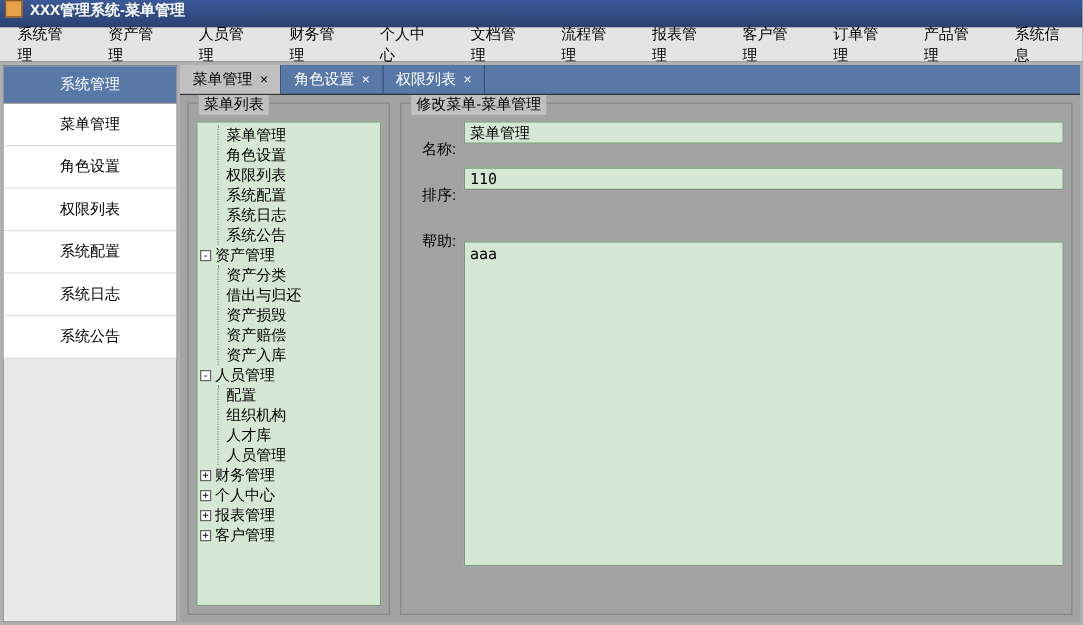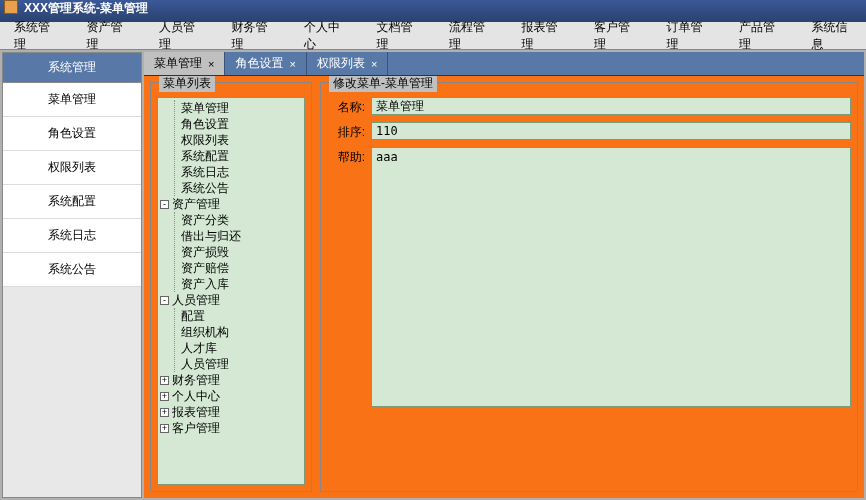--- a/index.html
+++ b/index.html
@@ -16,36 +16,36 @@
 .sidebar { width: 140px; background: #e8e8e8; border: 1px solid #888; display: flex; flex-direction: column; }
 .sidebar-header { background: #5878a8; color: #fff; text-align: center; padding: 6px 0; border-bottom: 1px solid #888; }
 .sidebar-item { background: #fff; border-bottom: 1px solid #ddd; text-align: center; padding: 8px 0; cursor: pointer; }
 
 .main { flex: 1; display: flex; flex-direction: column; background: #c0c0c0; }
 .tabs { background: #5878a8; height: 24px; display: flex; align-items: stretch; border-bottom: 1px solid #333; }
 .tab { display: flex; align-items: center; padding: 0 10px; color: #fff; cursor: pointer; border-right: 1px solid #3a5278; gap: 6px; }
 .tab.active { background: #c0c0c0; color: #000; }
 .tab-close { font-family: Arial; font-size: 11px; cursor: pointer; }
 
-.content { flex: 1; display: flex; gap: 8px; padding: 6px; background: #f97316; overflow: hidden; }
+.content { flex: 1; display: flex; gap: 8px; padding: 6px; background: #a3a3a3; overflow: hidden; }
 
 .groupbox { border: 1px solid #888; position: relative; padding: 14px 6px 6px 6px; flex-shrink: 0; }
 .groupbox-title { position: absolute; top: -8px; left: 8px; background: #c0c0c0; padding: 0 4px; }
 
 .tree-box { width: 162px; height: 100%; }
 .tree { background: #d4e8d4; border: 1px solid #7a9a7a; height: 100%; overflow: auto; padding: 2px; }
 .tree-node { white-space: nowrap; line-height: 16px; }
 .tree-toggle { display: inline-block; width: 9px; height: 9px; border: 1px solid #666; text-align: center; line-height: 7px; font-size: 9px; margin-right: 3px; background: #fff; cursor: pointer; vertical-align: middle; }
 .tree-children { margin-left: 14px; border-left: 1px dotted #7a9a7a; padding-left: 6px; }
 
 .form-box { flex: 1; height: 100%; }
 .form-row { display: flex; align-items: flex-start; margin-bottom: 6px; }
-.form-label { width: 44px; text-align: right; padding-right: 6px; padding-top: 2px; }
+.form-label { width: 44px; text-align: right; padding-right: 6px; padding-top: 2px; margin-top: 12px; }
 .form-input { flex: 1; background: #d4e8d4; border: 1px solid #7a9a7a; padding: 1px 4px; height: 18px; font-family: "SimSun", monospace; }
-.form-textarea { flex: 1; background: #d4e8d4; border: 1px solid #7a9a7a; padding: 2px 4px; height: 260px; font-family: "SimSun", monospace; resize: none; }
+.form-textarea { flex: 1; background: #d4e8d4; border: 1px solid #7a9a7a; padding: 2px 4px; height: 260px; font-family: "SimSun", monospace; resize: none; margin-top: 22px; }
 </style>
 </head>
 <body>
 
 <div class="titlebar">
   <div class="app-icon"></div>
   <span>XXX管理系统-菜单管理</span>
 </div>
 
 <div class="menubar" id="menubar">

